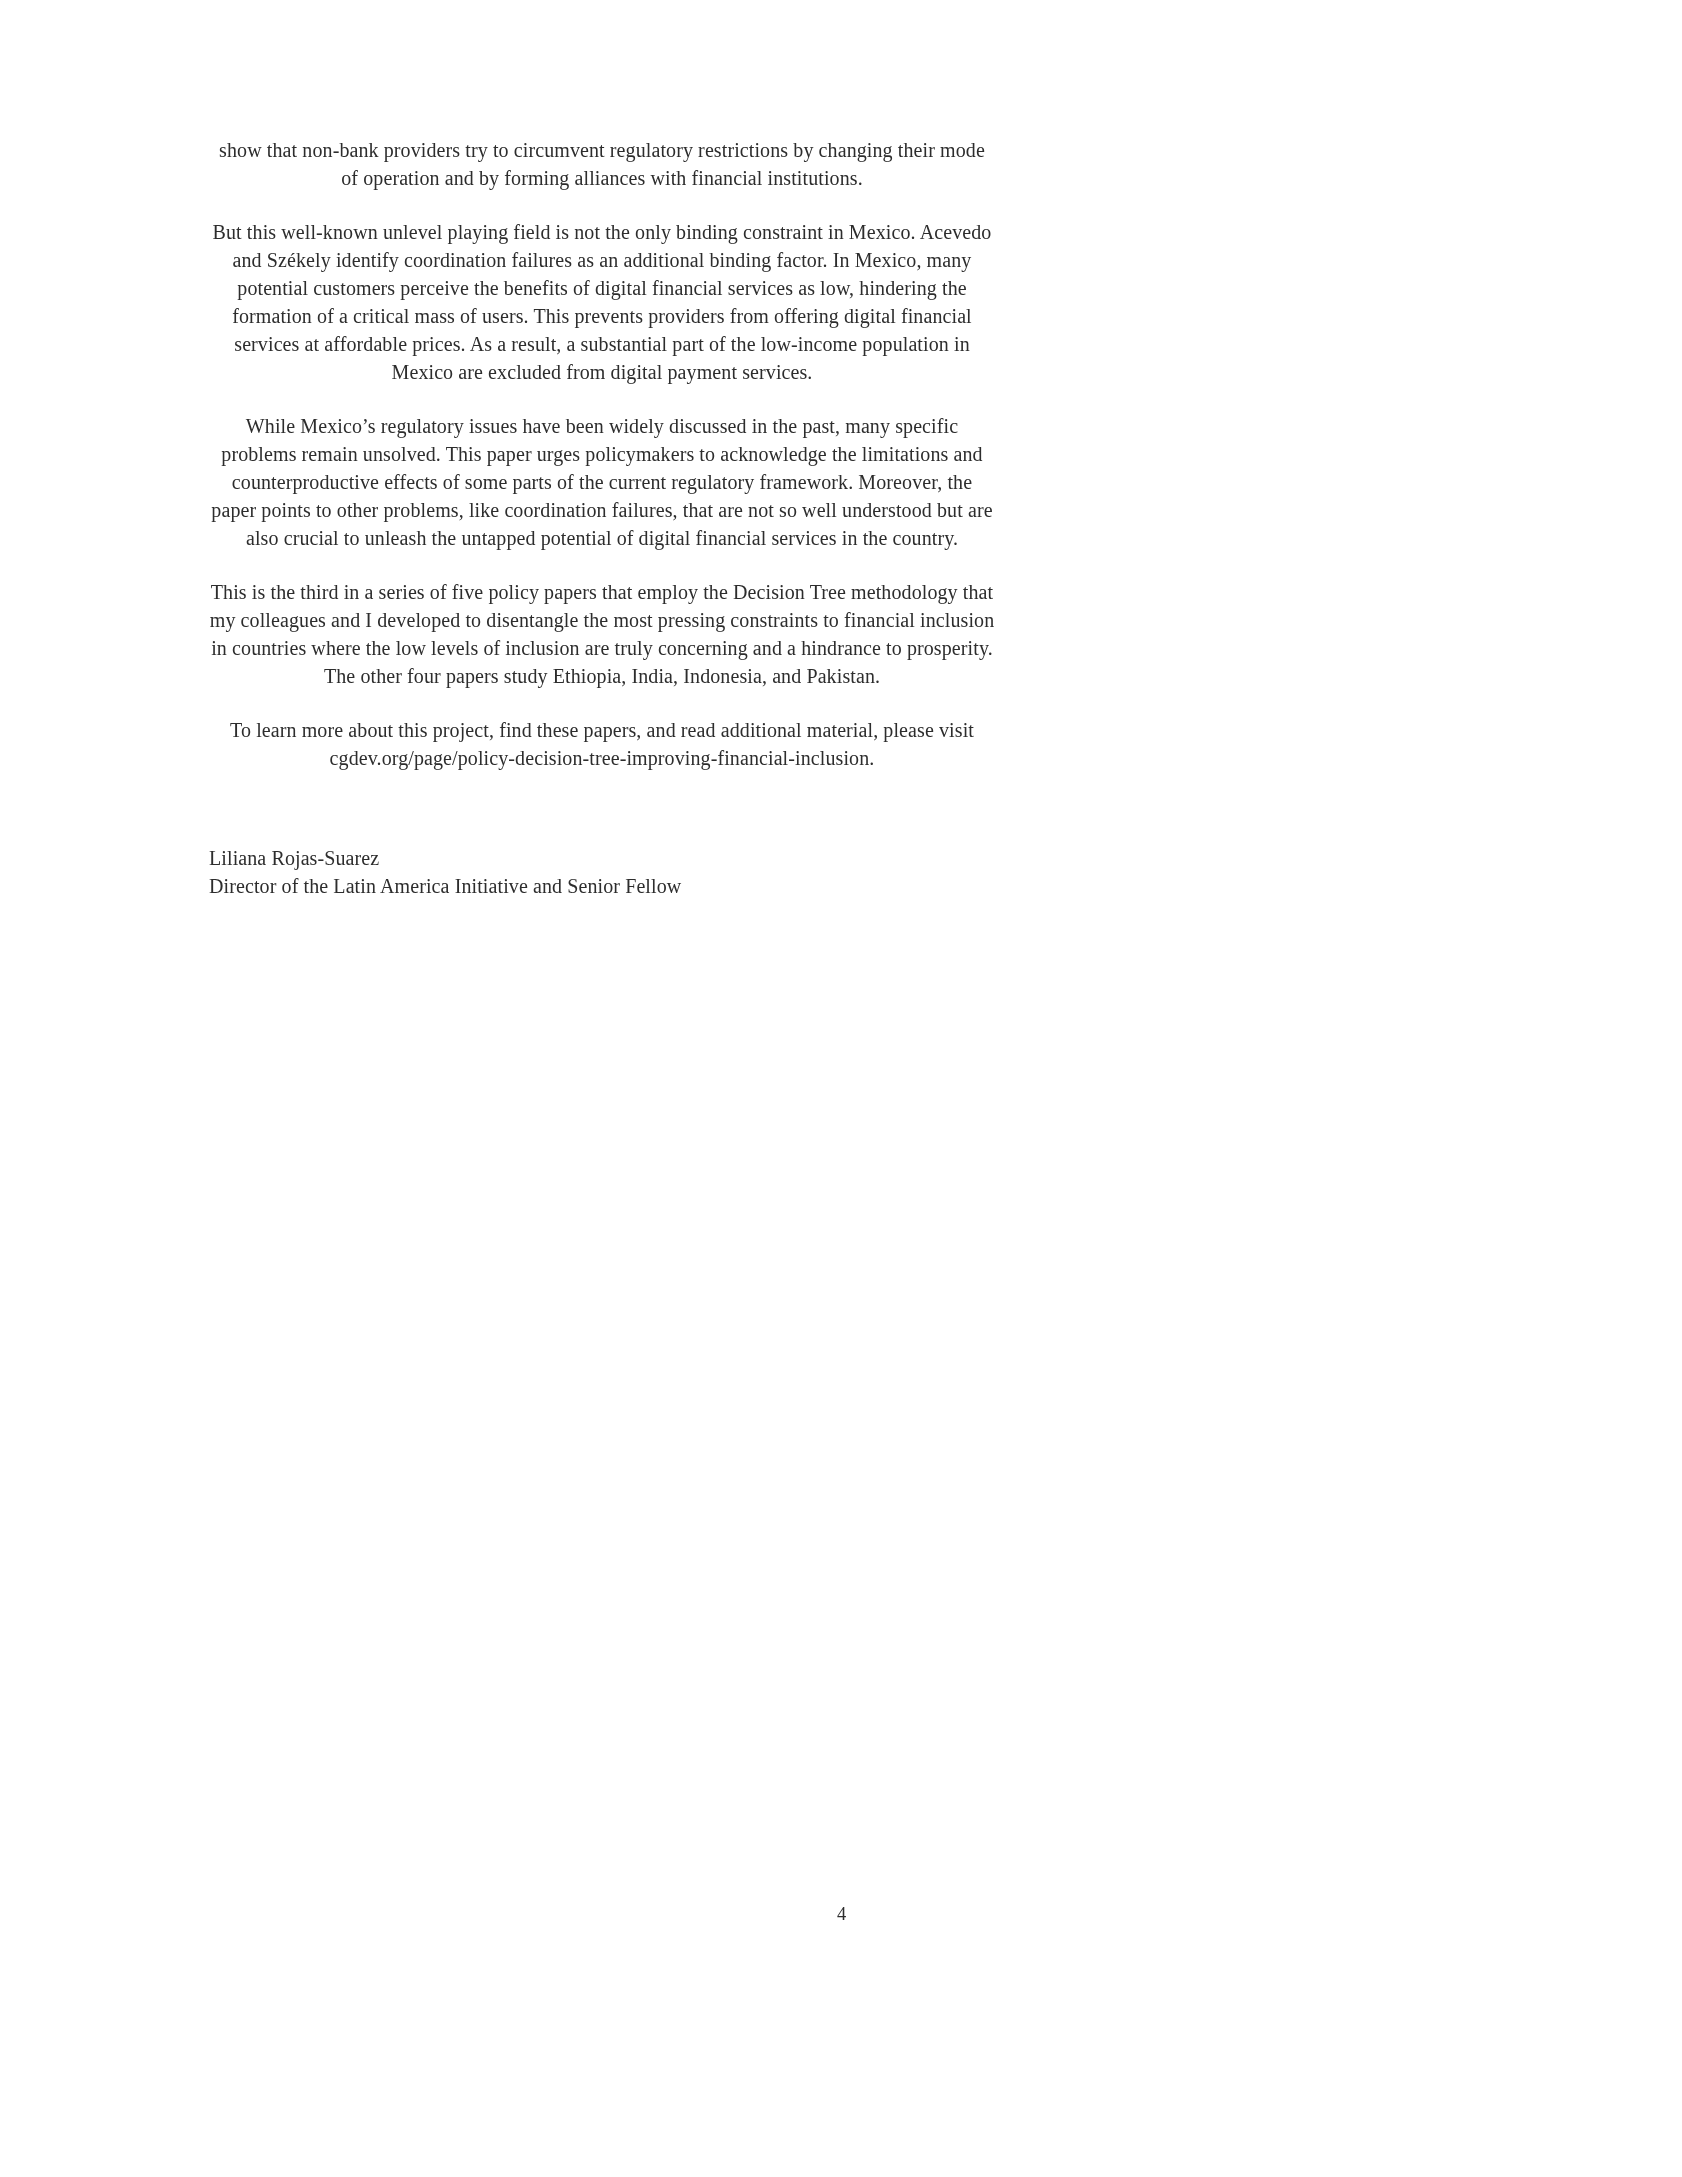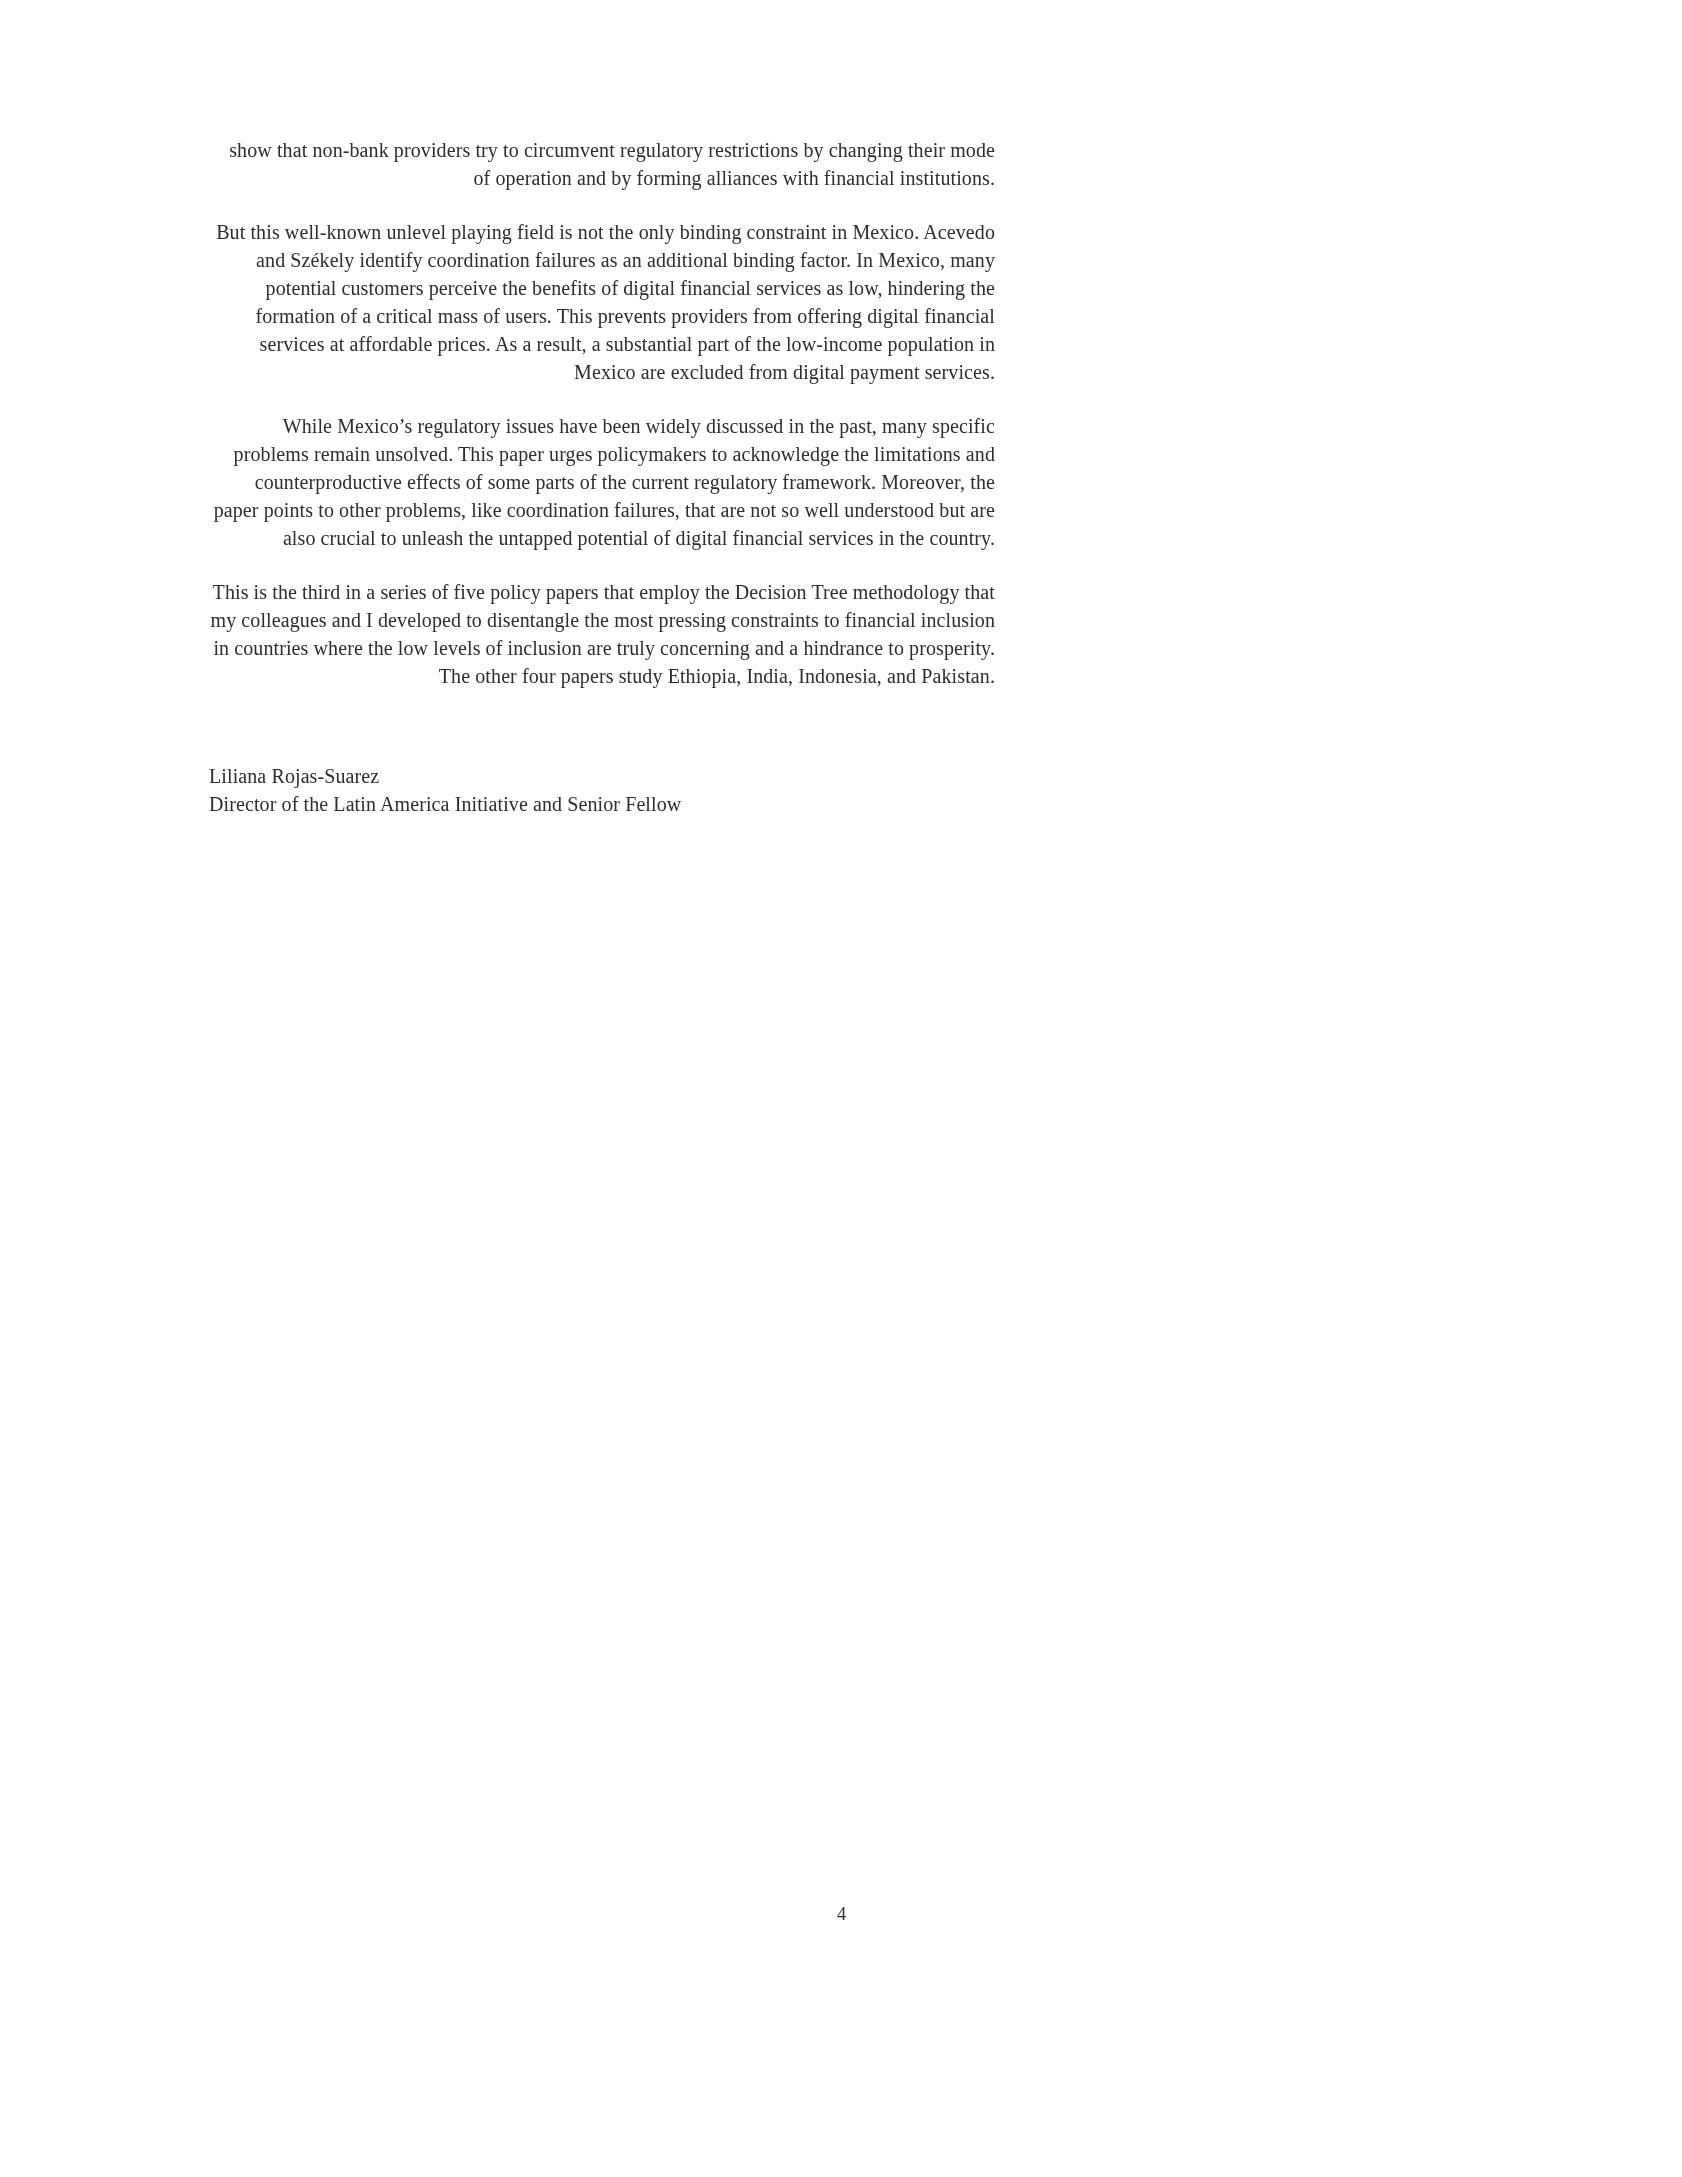--- a/index.html
+++ b/index.html
@@ -18,21 +18,21 @@
   .content {
     position: absolute;
     left: 209px;
     top: 136px;
     width: 786px;
   }
   .para {
     font-size: 20px;
     line-height: 28px;
     margin: 0 0 26px 0;
-    text-align: right;
+    text-align: center;
     letter-spacing: 0.1px;
   }
   .signature {
     margin-top: 72px;
   }
   .sig-line {
     font-size: 20px;
     line-height: 28px;
     margin: 0;
     letter-spacing: 0.1px;
@@ -48,20 +48,21 @@
   }
 </style>
 </head>
 <body>
 
 <div class="content">
   <p class="para">show that non-bank providers try to circumvent regulatory restrictions by changing their mode of operation and by forming alliances with financial institutions.</p>
   <p class="para">But this well-known unlevel playing field is not the only binding constraint in Mexico. Acevedo and Székely identify coordination failures as an additional binding factor. In Mexico, many potential customers perceive the benefits of digital financial services as low, hindering the formation of a critical mass of users. This prevents providers from offering digital financial services at affordable prices. As a result, a substantial part of the low-income population in Mexico are excluded from digital payment services.</p>
   <p class="para">While Mexico’s regulatory issues have been widely discussed in the past, many specific problems remain unsolved. This paper urges policymakers to acknowledge the limitations and counterproductive effects of some parts of the current regulatory framework. Moreover, the paper points to other problems, like coordination failures, that are not so well understood but are also crucial to unleash the untapped potential of digital financial services in the country.</p>
   <p class="para">This is the third in a series of five policy papers that employ the Decision Tree methodology that my colleagues and I developed to disentangle the most pressing constraints to financial inclusion in countries where the low levels of inclusion are truly concerning and a hindrance to prosperity. The other four papers study Ethiopia, India, Indonesia, and Pakistan.</p>
+  <p class="para">To learn more about this project, find these papers, and read additional material, please visit cgdev.org/page/policy-decision-tree-improving-financial-inclusion.</p>
 
   <div class="signature">
     <p class="sig-line">Liliana Rojas-Suarez</p>
     <p class="sig-line">Director of the Latin America Initiative and Senior Fellow</p>
   </div>
 </div>
 
 <div class="page-number">4</div>
 
 

